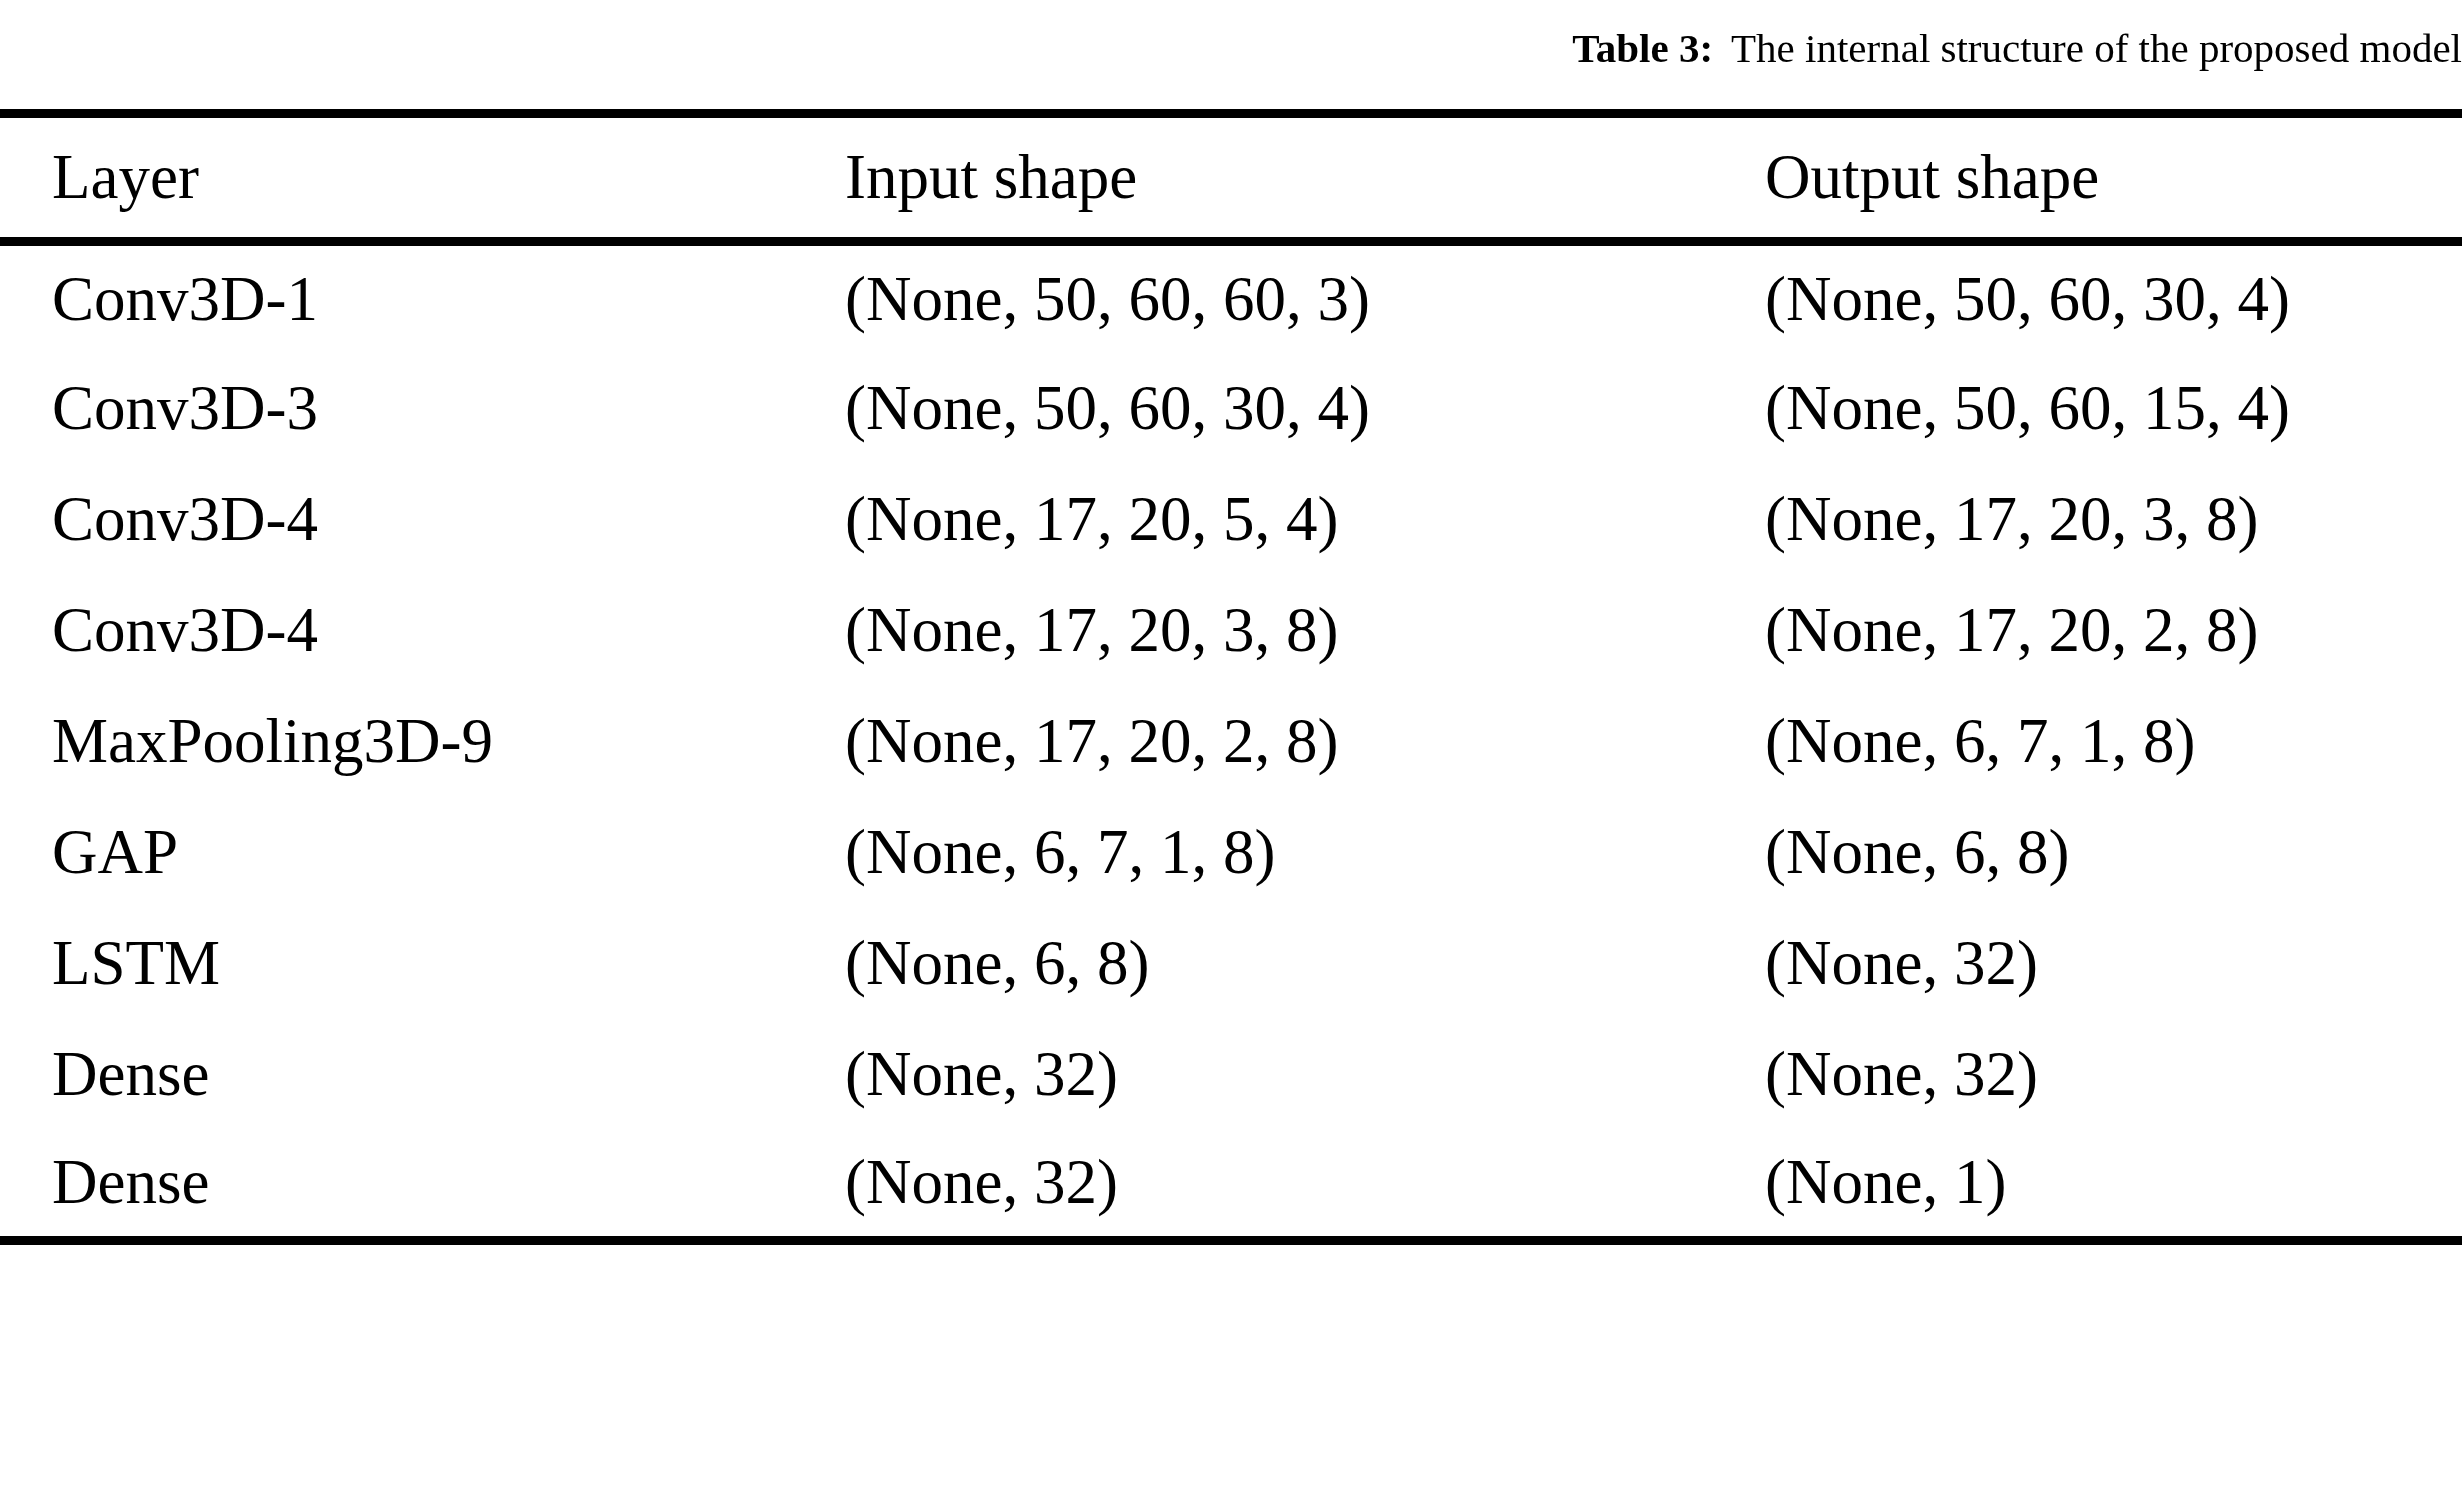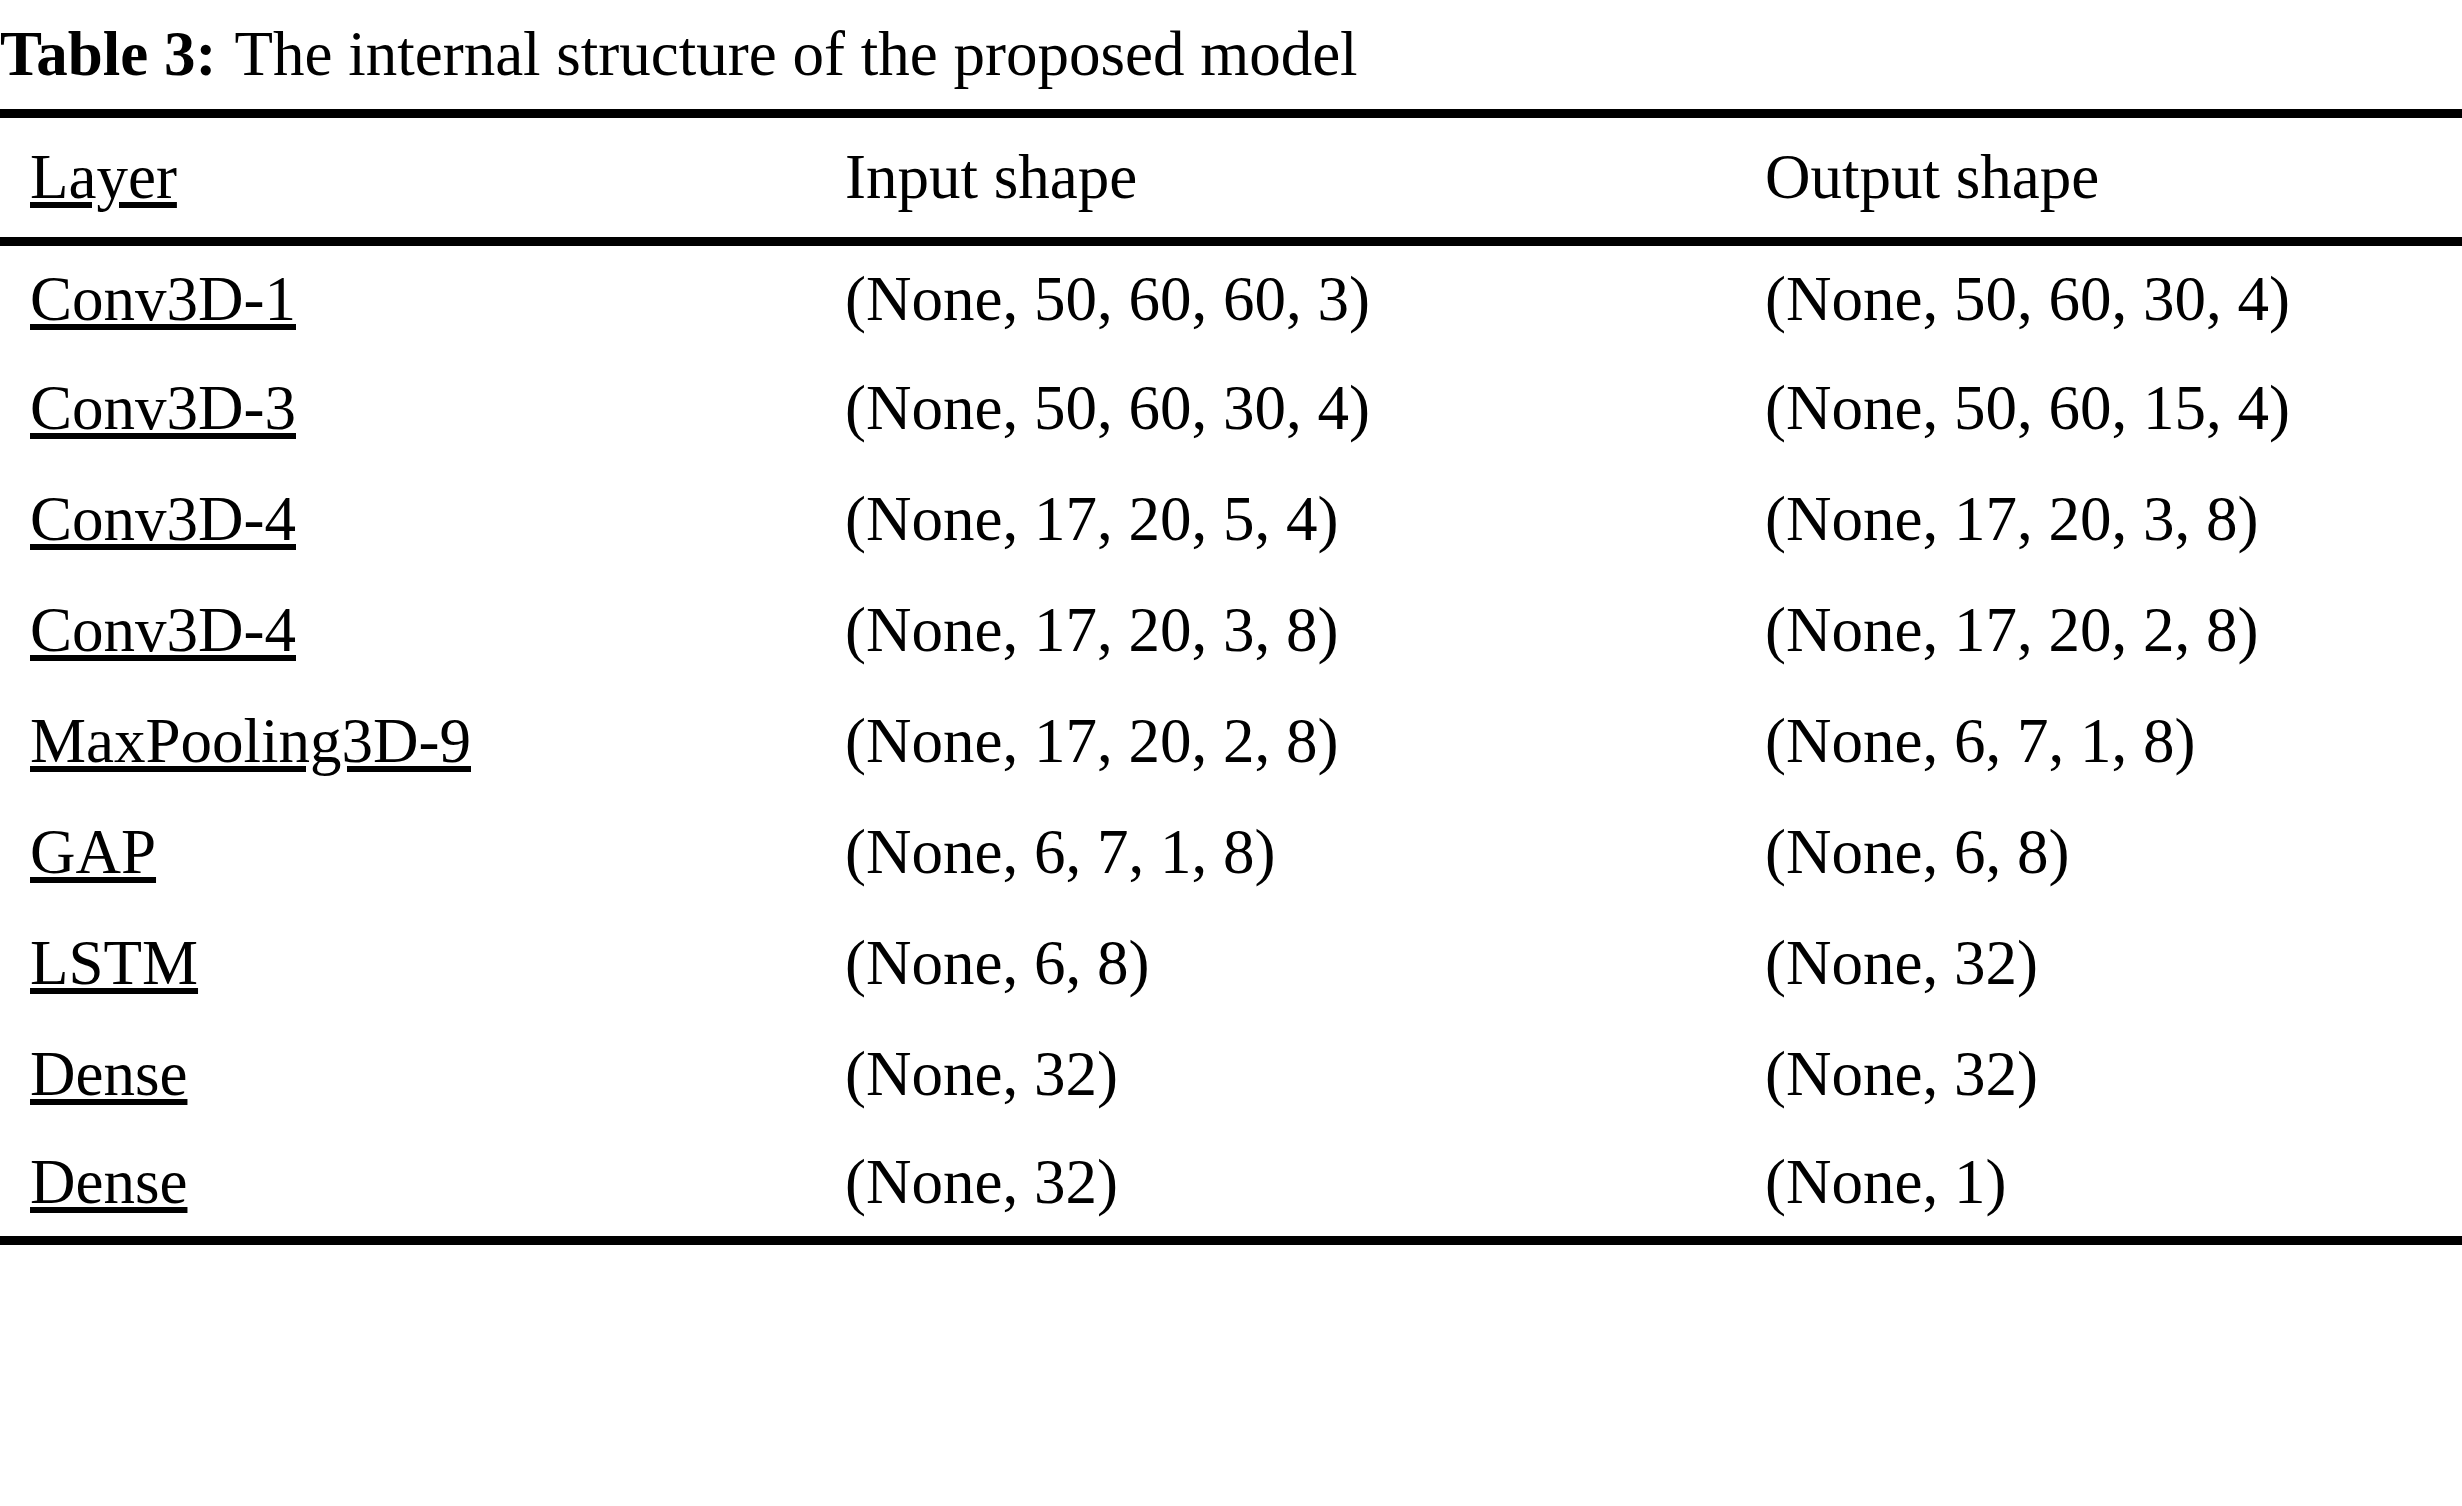--- a/index.html
+++ b/index.html
@@ -12,23 +12,23 @@
     width: 2462px;
     height: 1506px;
     background: #ffffff;
     color: #000000;
     font-family: "Liberation Serif", "DejaVu Serif", serif;
     overflow: hidden;
   }
   .caption {
     height: 109px;
     box-sizing: border-box;
-    padding-top: 16px;
-    text-align: left;
-    font-size: 63px;
+    padding-top: 10px;
+    text-align: right;
+    font-size: 41px;
     line-height: 76px;
     white-space: nowrap;
   }
   .caption .cap-label {
     font-weight: bold;
     margin-right: 18px;
   }
   table.layers {
     width: 2462px;
     border-collapse: collapse;
@@ -51,22 +51,21 @@
   }
   th, td {
     text-align: left;
     vertical-align: middle;
     font-weight: normal;
     padding: 0;
     white-space: nowrap;
     overflow: hidden;
   }
   th:first-child, td:first-child {
-    padding-left: 30px;
-    text-decoration: underline;
+    padding-left: 52px;
   }
 </style>
 </head>
 <body>
 
 <div id="page">
 
   <div class="caption">
     <span class="cap-label">Table 3:</span><span>The internal structure of the proposed model</span>
   </div>

